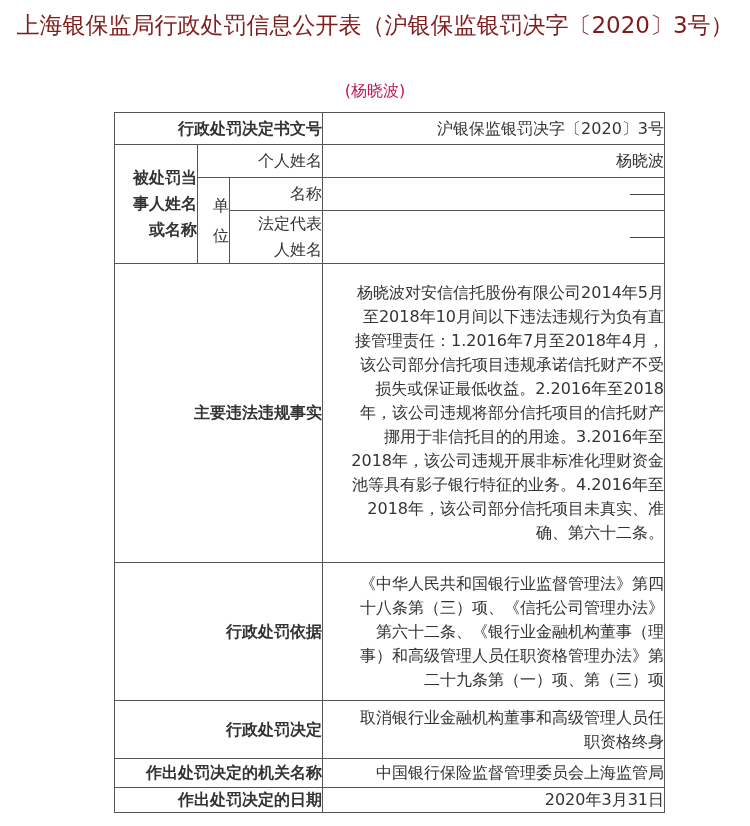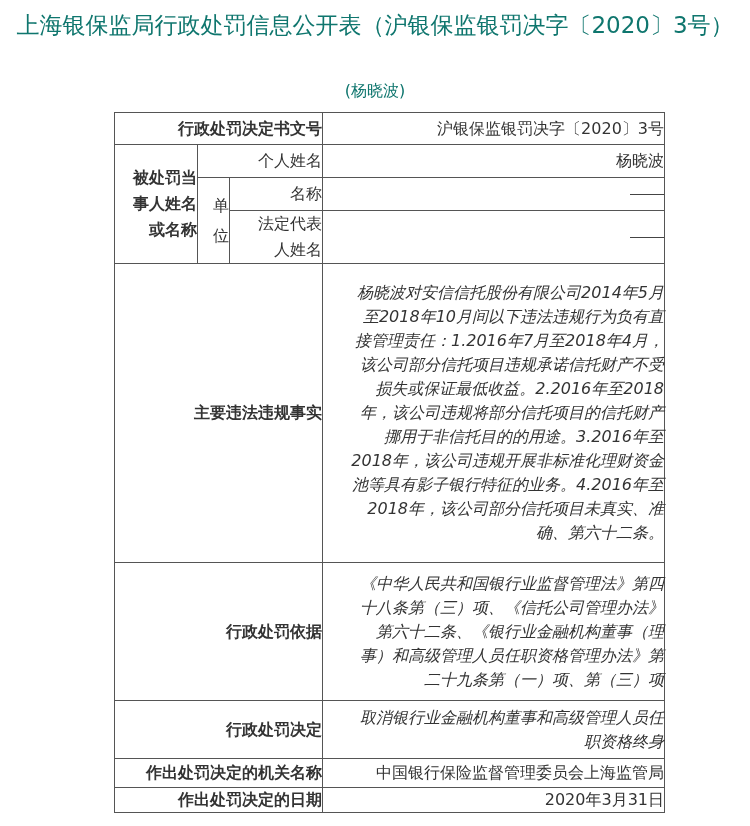--- a/index.html
+++ b/index.html
@@ -1,27 +1,27 @@
 <!DOCTYPE html>
 <html><head>
 <meta charset="utf-8">
 <style>
   html, body { margin:0; padding:0; background:#ffffff; }
   body { width:750px; height:826px; position:relative; overflow:hidden;
          font-family:"DejaVu Sans", "Liberation Sans", sans-serif; color:#333333; }
   .title { position:absolute; left:0; top:10px; width:750px; text-align:center;
-           font-size:23px; color:#0f766e; letter-spacing:0px; white-space:nowrap; }
+           font-size:23px; color:#7f1d1d; letter-spacing:0px; white-space:nowrap; }
   .subtitle { position:absolute; left:0; top:81px; width:750px; text-align:center;
-              font-size:16px; color:#0f766e; }
+              font-size:16px; color:#be185d; }
   table.t { position:absolute; left:114px; top:112px; width:550px;
             border-collapse:collapse; table-layout:fixed; }
   table.t td { border:1.5px solid #555; padding:0; text-align:right;
                vertical-align:middle; font-size:16px; color:#333; line-height:24px;margin-top:44px; }
   td.lbl { font-weight:bold; color:#333; }
-  td.val-left { text-align:left; padding:0 6px 0 7px; line-height:28px; font-size:16.5px;font-style:italic; }
+  td.val-left { text-align:left; padding:0 6px 0 7px; line-height:28px; font-size:16.5px; }
   .dash { display:inline-block; width:34px; border-top:1.3px solid #444; vertical-align:middle; }
 </style>
 </head>
 <body>
 
 <div class="title">上海银保监局行政处罚信息公开表（沪银保监银罚决字〔2020〕3号）</div>
 <div class="subtitle">(杨晓波)</div>
 
 <table class="t">
   <colgroup>

